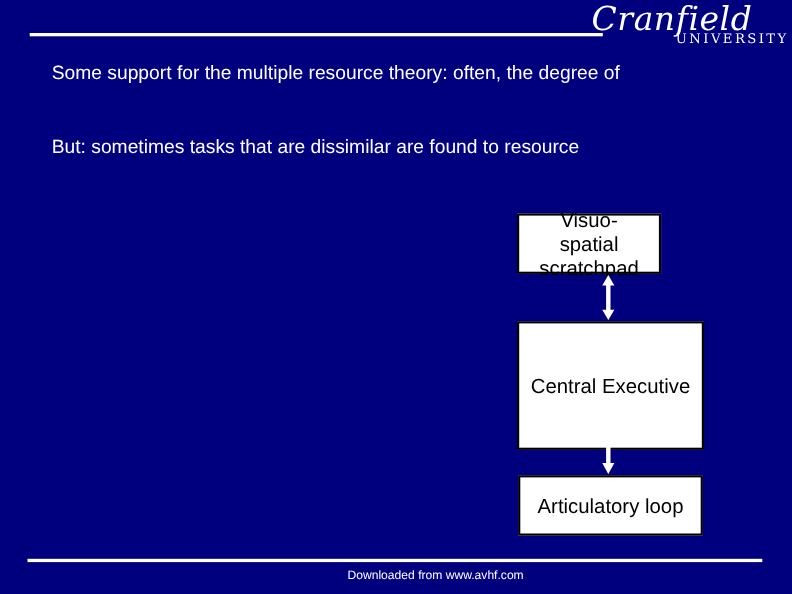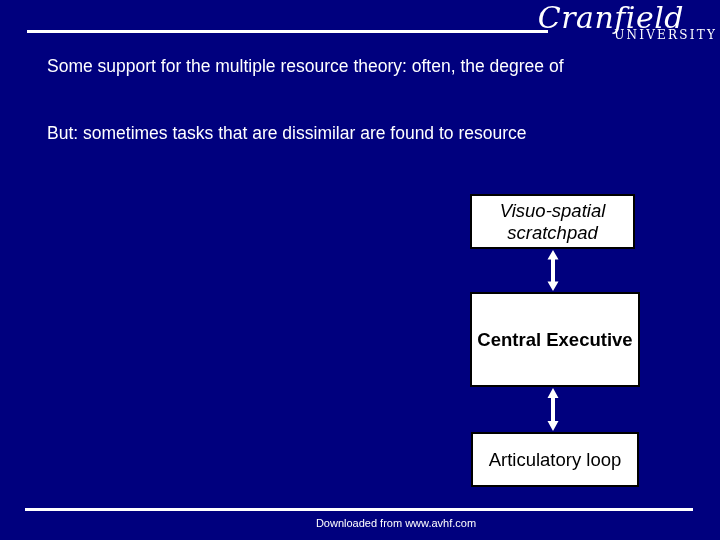--- a/index.html
+++ b/index.html
@@ -38,22 +38,22 @@
   .dbox{
     position:absolute;
     background:#ffffff;
     border:2px solid #000000;
     box-sizing:border-box;
     color:#000000;
     display:flex;align-items:center;justify-content:center;
     text-align:center;
     font-size:18.5px;line-height:22px;
   }
-  .box1{left:470px;top:194px;width:165px;height:55px;font-style:italic;}
-  .box2{left:470px;top:292px;width:170px;height:95px;font-weight:bold;}
+  .box1{left:470px;top:194px;width:131px;height:55px;}
+  .box2{left:470px;top:292px;width:170px;height:117px;}
   .box3{left:471px;top:432px;width:168px;height:55px;}
   .box1-inner{padding:0 14px;}
 
   .arrow{position:absolute;width:14px;}
   .arrow1{left:546px;top:250px;height:41px;}
   .arrow2{left:546px;top:388px;height:43px;}
   .arrow svg{display:block;width:100%;height:100%;}
 
   .footer{
     position:absolute;left:16px;top:516px;width:720px;

